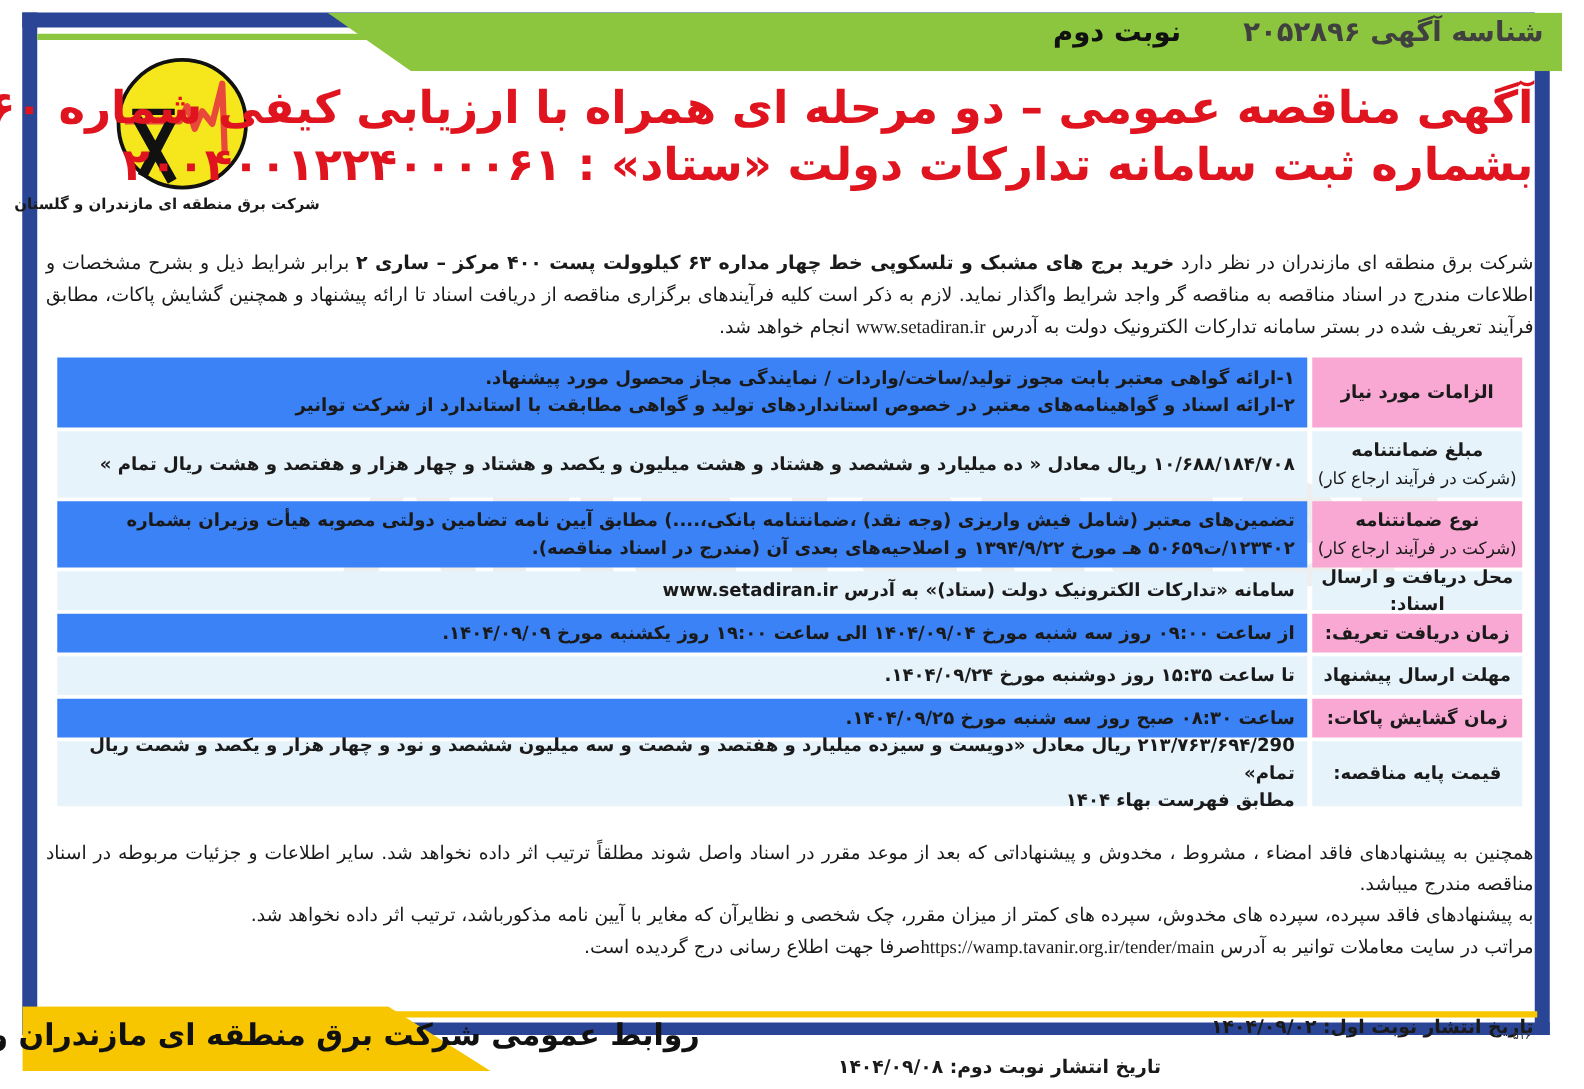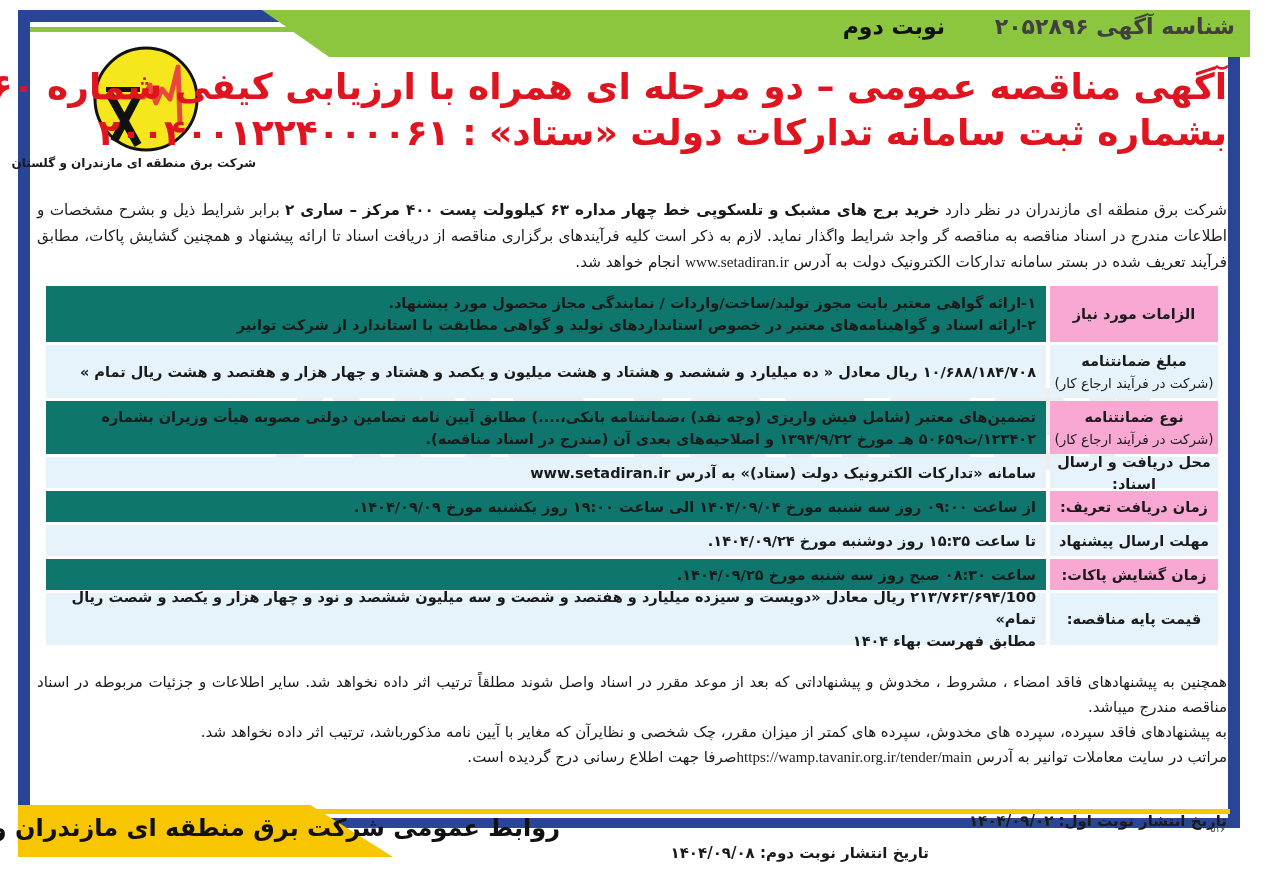--- a/index.html
+++ b/index.html
@@ -32,21 +32,21 @@
   
   .intro { position:absolute; right:40px; top:198px; width:1190px; font-size:15.2px; line-height:25.5px; text-align:justify; }
   .intro b { font-weight:bold; }
 
   
   .tbl { position:absolute; left:46px; top:286px; width:1172px; border-collapse:separate; border-spacing:0 3px; }
   .row { display:flex; flex-direction:row; margin-bottom:3px; }
   .cell-label { width:168px; background:#f9a8d4; display:flex; flex-direction:column; justify-content:center; align-items:center;
                 font-weight:bold; font-size:14.5px; text-align:center; margin-left:4px; line-height:22px; }
   .cell-label .sub { font-weight:normal; font-size:13.5px; }
-  .cell-value { flex:1; background:#0f766e; display:flex; flex-direction:column; justify-content:center;
+  .cell-value { flex:1; background:#3b82f6; display:flex; flex-direction:column; justify-content:center;
                 padding:0 10px; font-weight:bold; font-size:14.5px; line-height:22px; }
   .row.alt .cell-label, .row.alt .cell-value { background:#e6f3fb; }
 
   
   .notes { position:absolute; right:40px; top:670px; width:1190px; font-size:15px; line-height:25px; text-align:justify; }
 
   
   .pub1 { position:absolute; right:40px; top:812px; font-size:15px; font-weight:bold; white-space:nowrap; }
   .pub2 { position:absolute; right:338px; top:844px; font-size:15px; font-weight:bold; white-space:nowrap; }
   .pageno { position:absolute; right:42px; top:824px; font-size:9px; color:#333;margin-left:42px; }
@@ -157,21 +157,21 @@
     </div>
     <div class="cell-value">
       <div>ساعت ۰۸:۳۰ صبح روز سه شنبه مورخ ۱۴۰۴/۰۹/۲۵.</div>
     </div>
   </div>
   <div class="row alt" style="height:52px">
     <div class="cell-label">
       <span>قیمت پایه مناقصه:</span>
     </div>
     <div class="cell-value">
-      <div>۲۱۳/۷۶۳/۶۹۴/100 ریال معادل «دویست و سیزده میلیارد و هفتصد و شصت و سه میلیون ششصد و نود و چهار هزار و یکصد و شصت ریال تمام»</div>
+      <div>۲۱۳/۷۶۳/۶۹۴/290 ریال معادل «دویست و سیزده میلیارد و هفتصد و شصت و سه میلیون ششصد و نود و چهار هزار و یکصد و شصت ریال تمام»</div>
       <div>مطابق فهرست بهاء ۱۴۰۴</div>
     </div>
   </div>
 </div>
 
 <div class="notes">
   <div>همچنین به پیشنهادهای فاقد امضاء ، مشروط ، مخدوش و پیشنهاداتی که بعد از موعد مقرر در اسناد واصل شوند مطلقاً ترتیب اثر داده نخواهد شد. سایر اطلاعات و جزئیات مربوطه در اسناد مناقصه مندرج میباشد.</div>
   <div>به پیشنهادهای فاقد سپرده، سپرده های مخدوش، سپرده های کمتر از میزان مقرر، چک شخصی و نظایرآن که مغایر با آیین نامه مذکورباشد، ترتیب اثر داده نخواهد شد.</div>
   <div><span>مراتب در سایت معاملات توانیر به آدرس </span><span class="url">https://wamp.tavanir.org.ir/tender/main</span><span>صرفا جهت اطلاع رسانی درج گردیده است.</span></div>
 </div>

